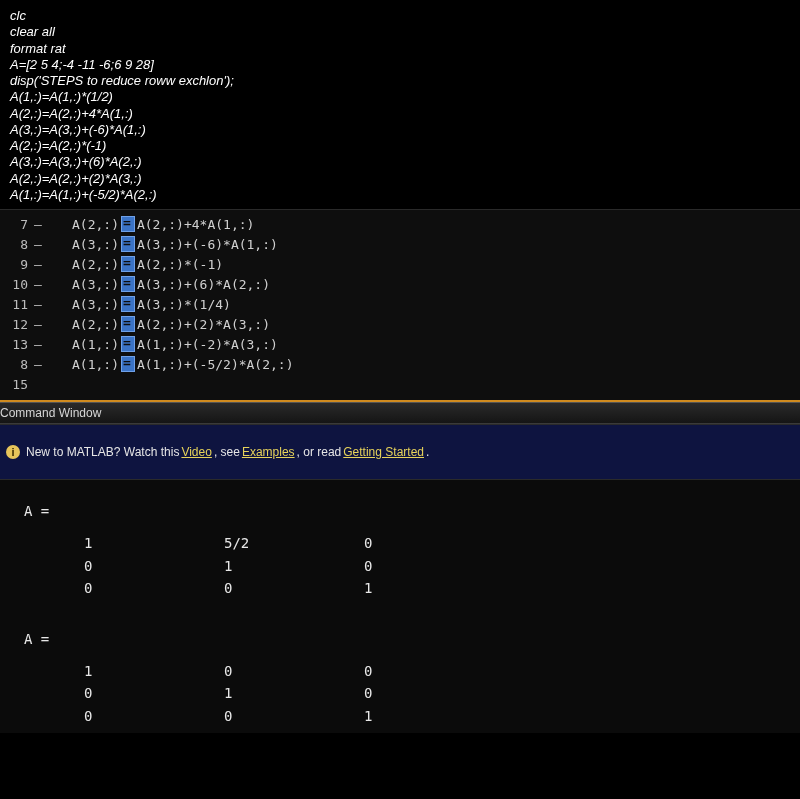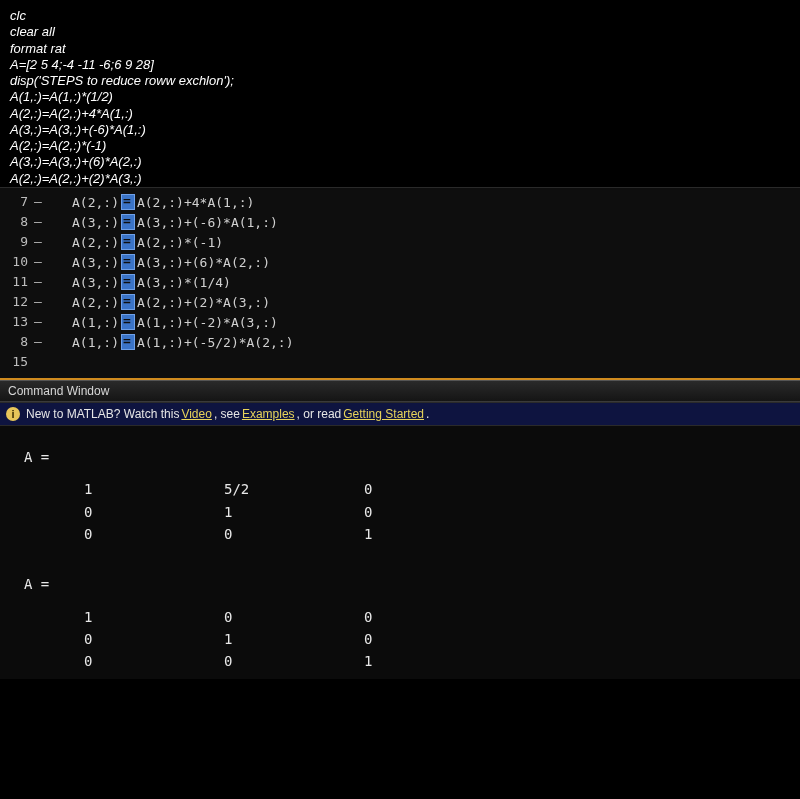--- a/index.html
+++ b/index.html
@@ -1,29 +1,29 @@
 <!DOCTYPE html>
 <html><head>
 <meta charset="utf-8">
 <style>
   html,body{margin:0;padding:0;background:#000;width:800px;height:799px;overflow:hidden;font-family:Verdana,Geneva,sans-serif;color:#fff}
-  .top-block{padding:8px 10px 0 10px;font-style:italic;font-size:13px;line-height:1.25}
+  .top-block{padding:8px 10px 6px 10px;font-style:italic;font-size:13px;line-height:1.25}
   .top-block div{white-space:pre}
   .editor{background:#0e0e0e;border-top:1px solid #2a2a2a;border-bottom:2px solid #d08b1f;padding:4px 0 6px 0;font-family:Consolas,Menlo,monospace;font-size:13px;color:#d0d0d0}
   .erow{display:flex;align-items:center;height:20px}
   .lnum{width:28px;text-align:right;color:#bdbdbd;padding-right:6px}
   .dash{width:14px;color:#bdbdbd;text-align:left}
   .gap{width:24px}
   .codecell{display:flex;align-items:flex-end;white-space:pre}
   .eqmark{display:inline-block;width:12px;height:14px;background:#3b74c7;border:1px solid #6ea0e8;margin:0 2px;position:relative}
   .eqmark::after{content:"=";position:absolute;top:-2px;left:1px;color:#0e0e0e;font-weight:bold}
-  .cmd-title{background:linear-gradient(#2a2a2a,#151515);border-top:1px solid #555;border-bottom:1px solid #3a3a3a;color:#d6d6d6;font-size:12px;padding:3px 8px}
+  .cmd-title{background:linear-gradient(#2a2a2a,#151515);border-top:1px solid #555;border-bottom:1px solid #3a3a3a;color:#d6d6d6;font-size:12px;padding:3px 0}
   .banner{background:#0e1440;border-top:1px solid #2a2a2a;border-bottom:1px solid #2a2a2a;padding:4px 6px;font-size:12px;color:#e6e6e6;display:flex;align-items:center}
   .banner .iicon{width:14px;height:14px;border-radius:50%;background:#e7c55a;color:#3a2a00;font-weight:bold;font-size:11px;display:flex;align-items:center;justify-content:center;margin-right:6px;font-style:normal}
-  .lnk{color:#e7d35a;text-decoration:underline;cursor:pointer;margin:0 2px}
+  .lnk{color:#e7d35a;text-decoration:underline;cursor:pointer;margin:16px 2px}
   .cmdwin{background:#0b0b0b;color:#e8e8e8;font-family:Consolas,Menlo,monospace;font-size:14px;padding:14px 10px 6px 24px;line-height:1.6}
   .cmdwin .lbl{margin:6px 0 10px 0}
   .mrow{display:flex}
   .mrow span{display:inline-block}
   .mc1{width:60px}
   .mc2{width:140px;text-align:left}
   .mc3{width:140px;text-align:left}
   .mc4{width:60px;text-align:left}
   .spacer{height:22px}
 </style>
@@ -35,20 +35,21 @@
   <div>clear all</div>
   <div>format rat</div>
   <div>A=[2 5 4;-4 -11 -6;6 9 28]</div>
   <div>disp('STEPS to reduce roww exchlon');</div>
   <div>A(1,:)=A(1,:)*(1/2)</div>
   <div>A(2,:)=A(2,:)+4*A(1,:)</div>
   <div>A(3,:)=A(3,:)+(-6)*A(1,:)</div>
   <div>A(2,:)=A(2,:)*(-1)</div>
   <div>A(3,:)=A(3,:)+(6)*A(2,:)</div>
   <div>A(2,:)=A(2,:)+(2)*A(3,:)</div>
+  <div>A(1,:)=A(1,:)+(-5/2)*A(2,:)</div>
 </div>
 
 <div class="editor">
   <div class="erow">
     <span class="lnum">7</span>
     <span class="dash">–</span>
     <span class="gap"></span>
     <span class="codecell"><span>A(2,:)</span><span class="eqmark"></span><span>A(2,:)+4*A(1,:)</span></span>
   </div>
   <div class="erow">

